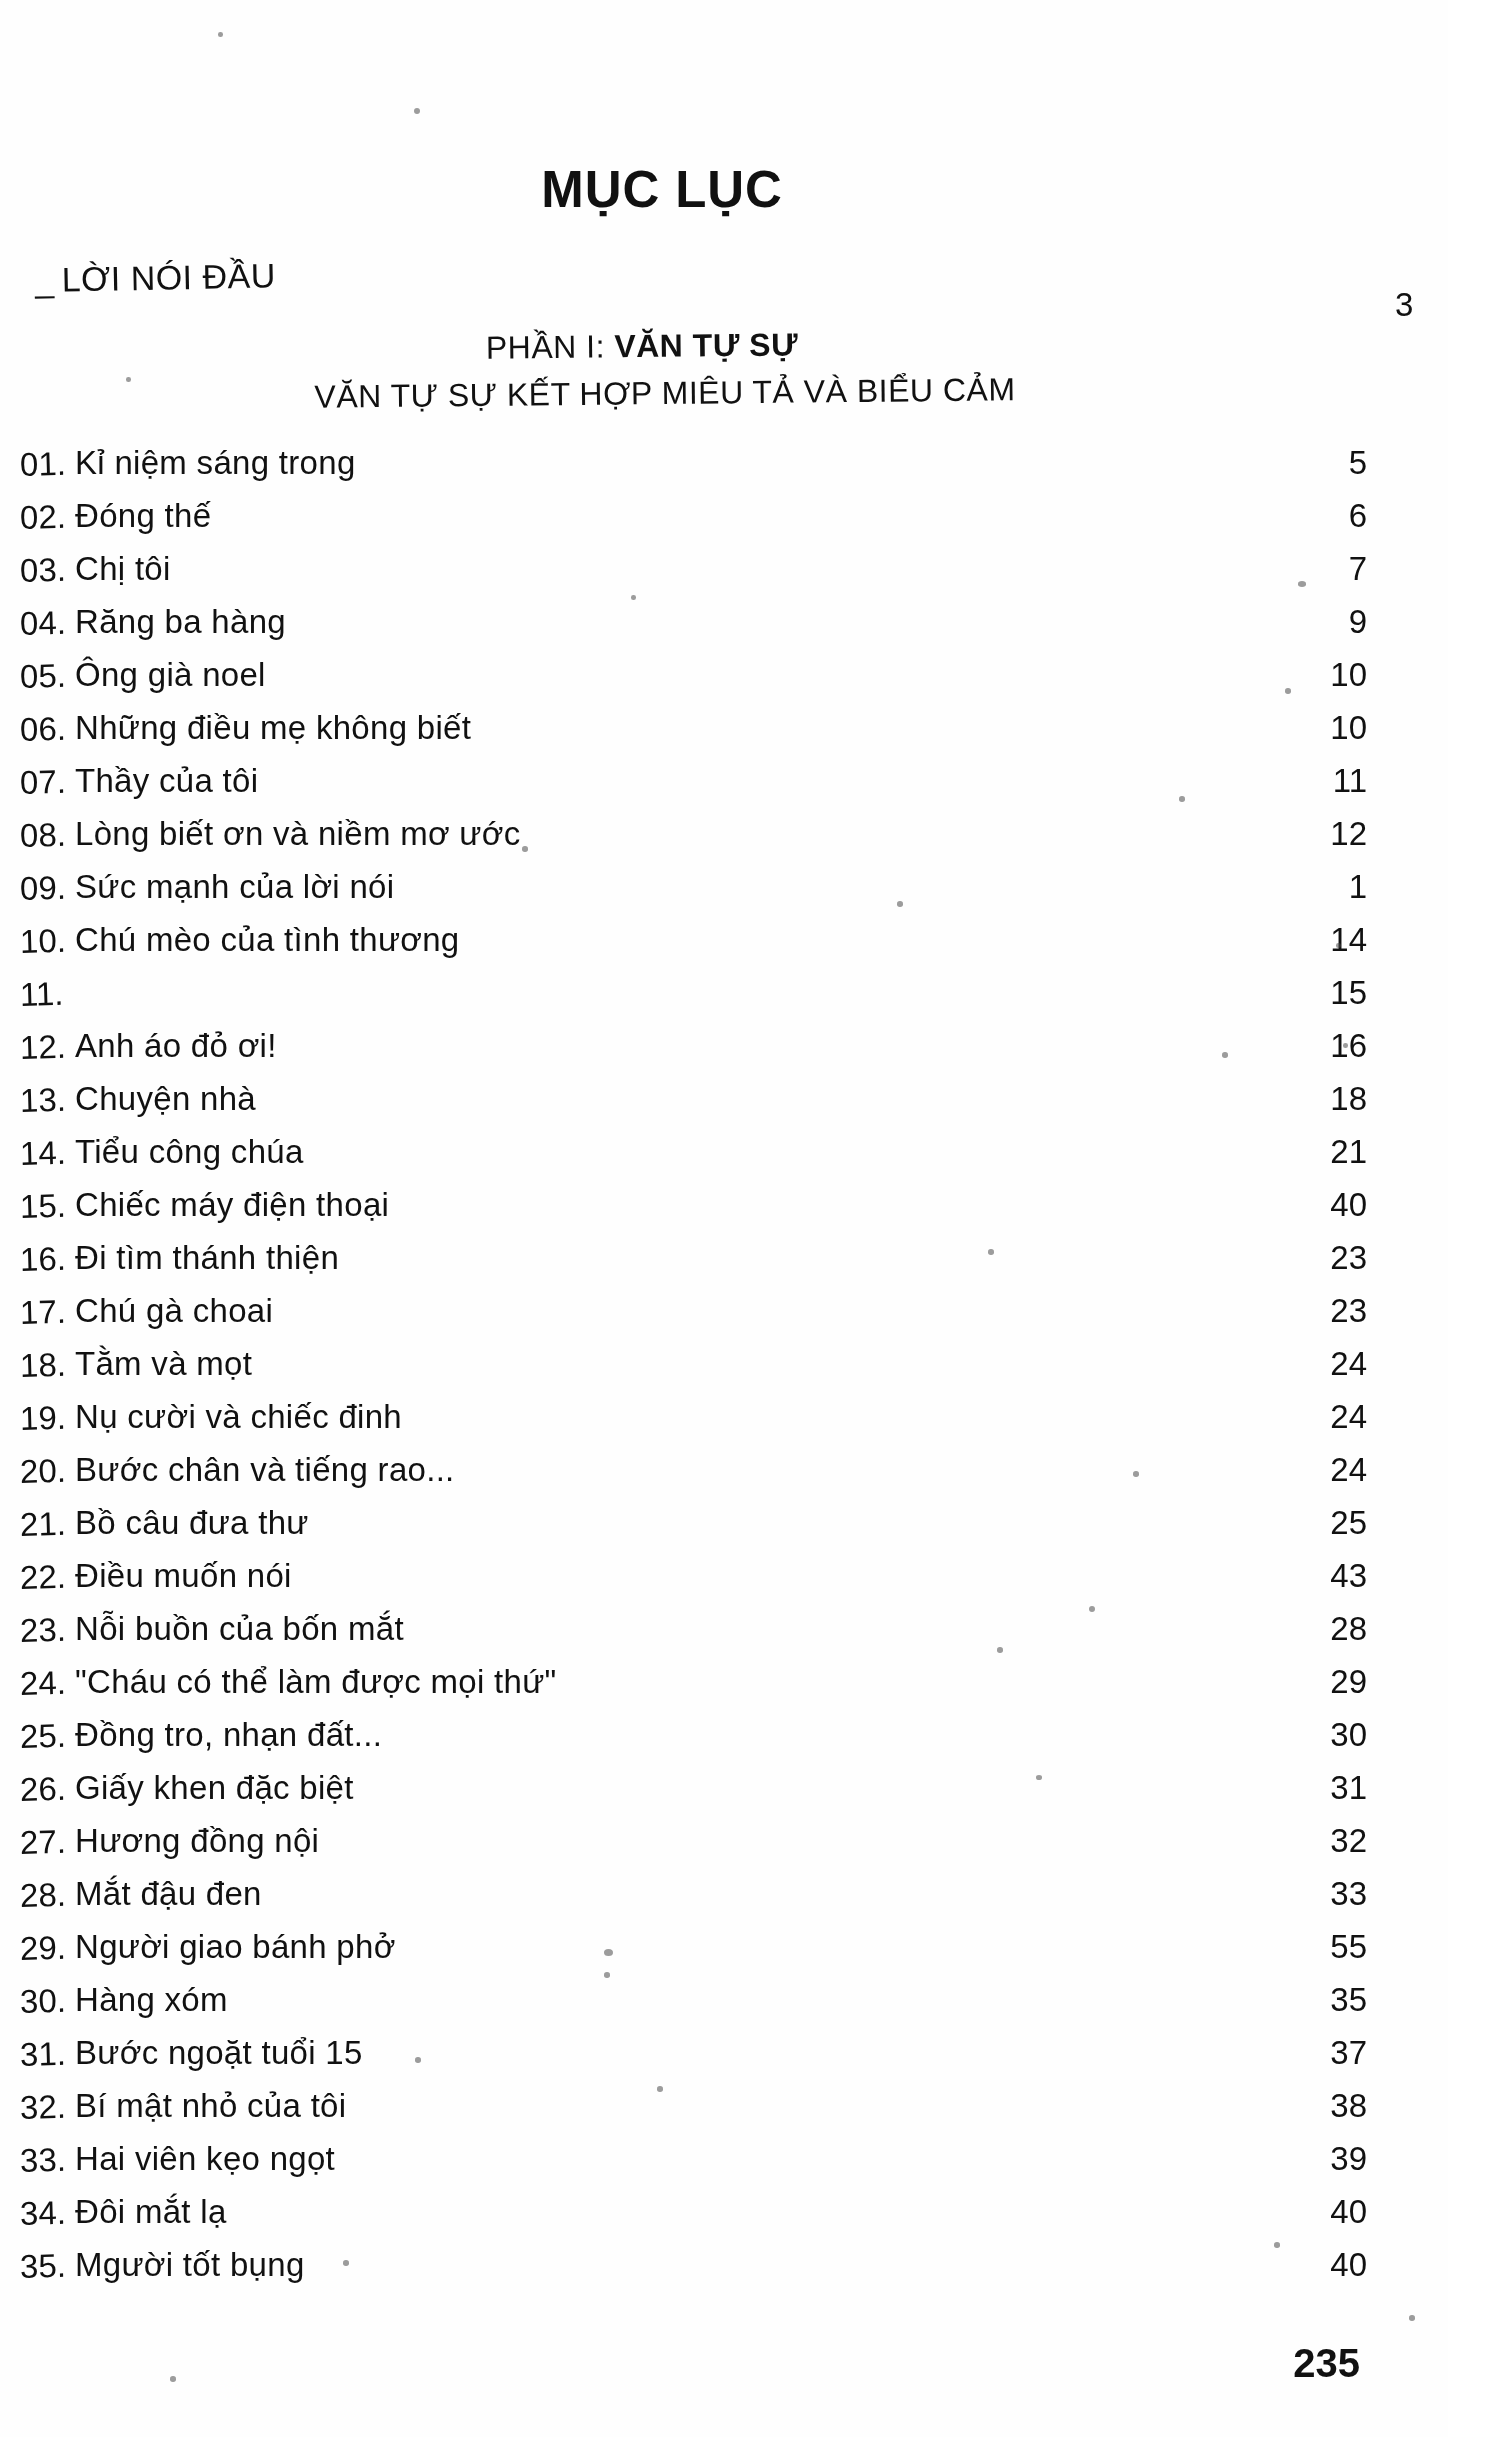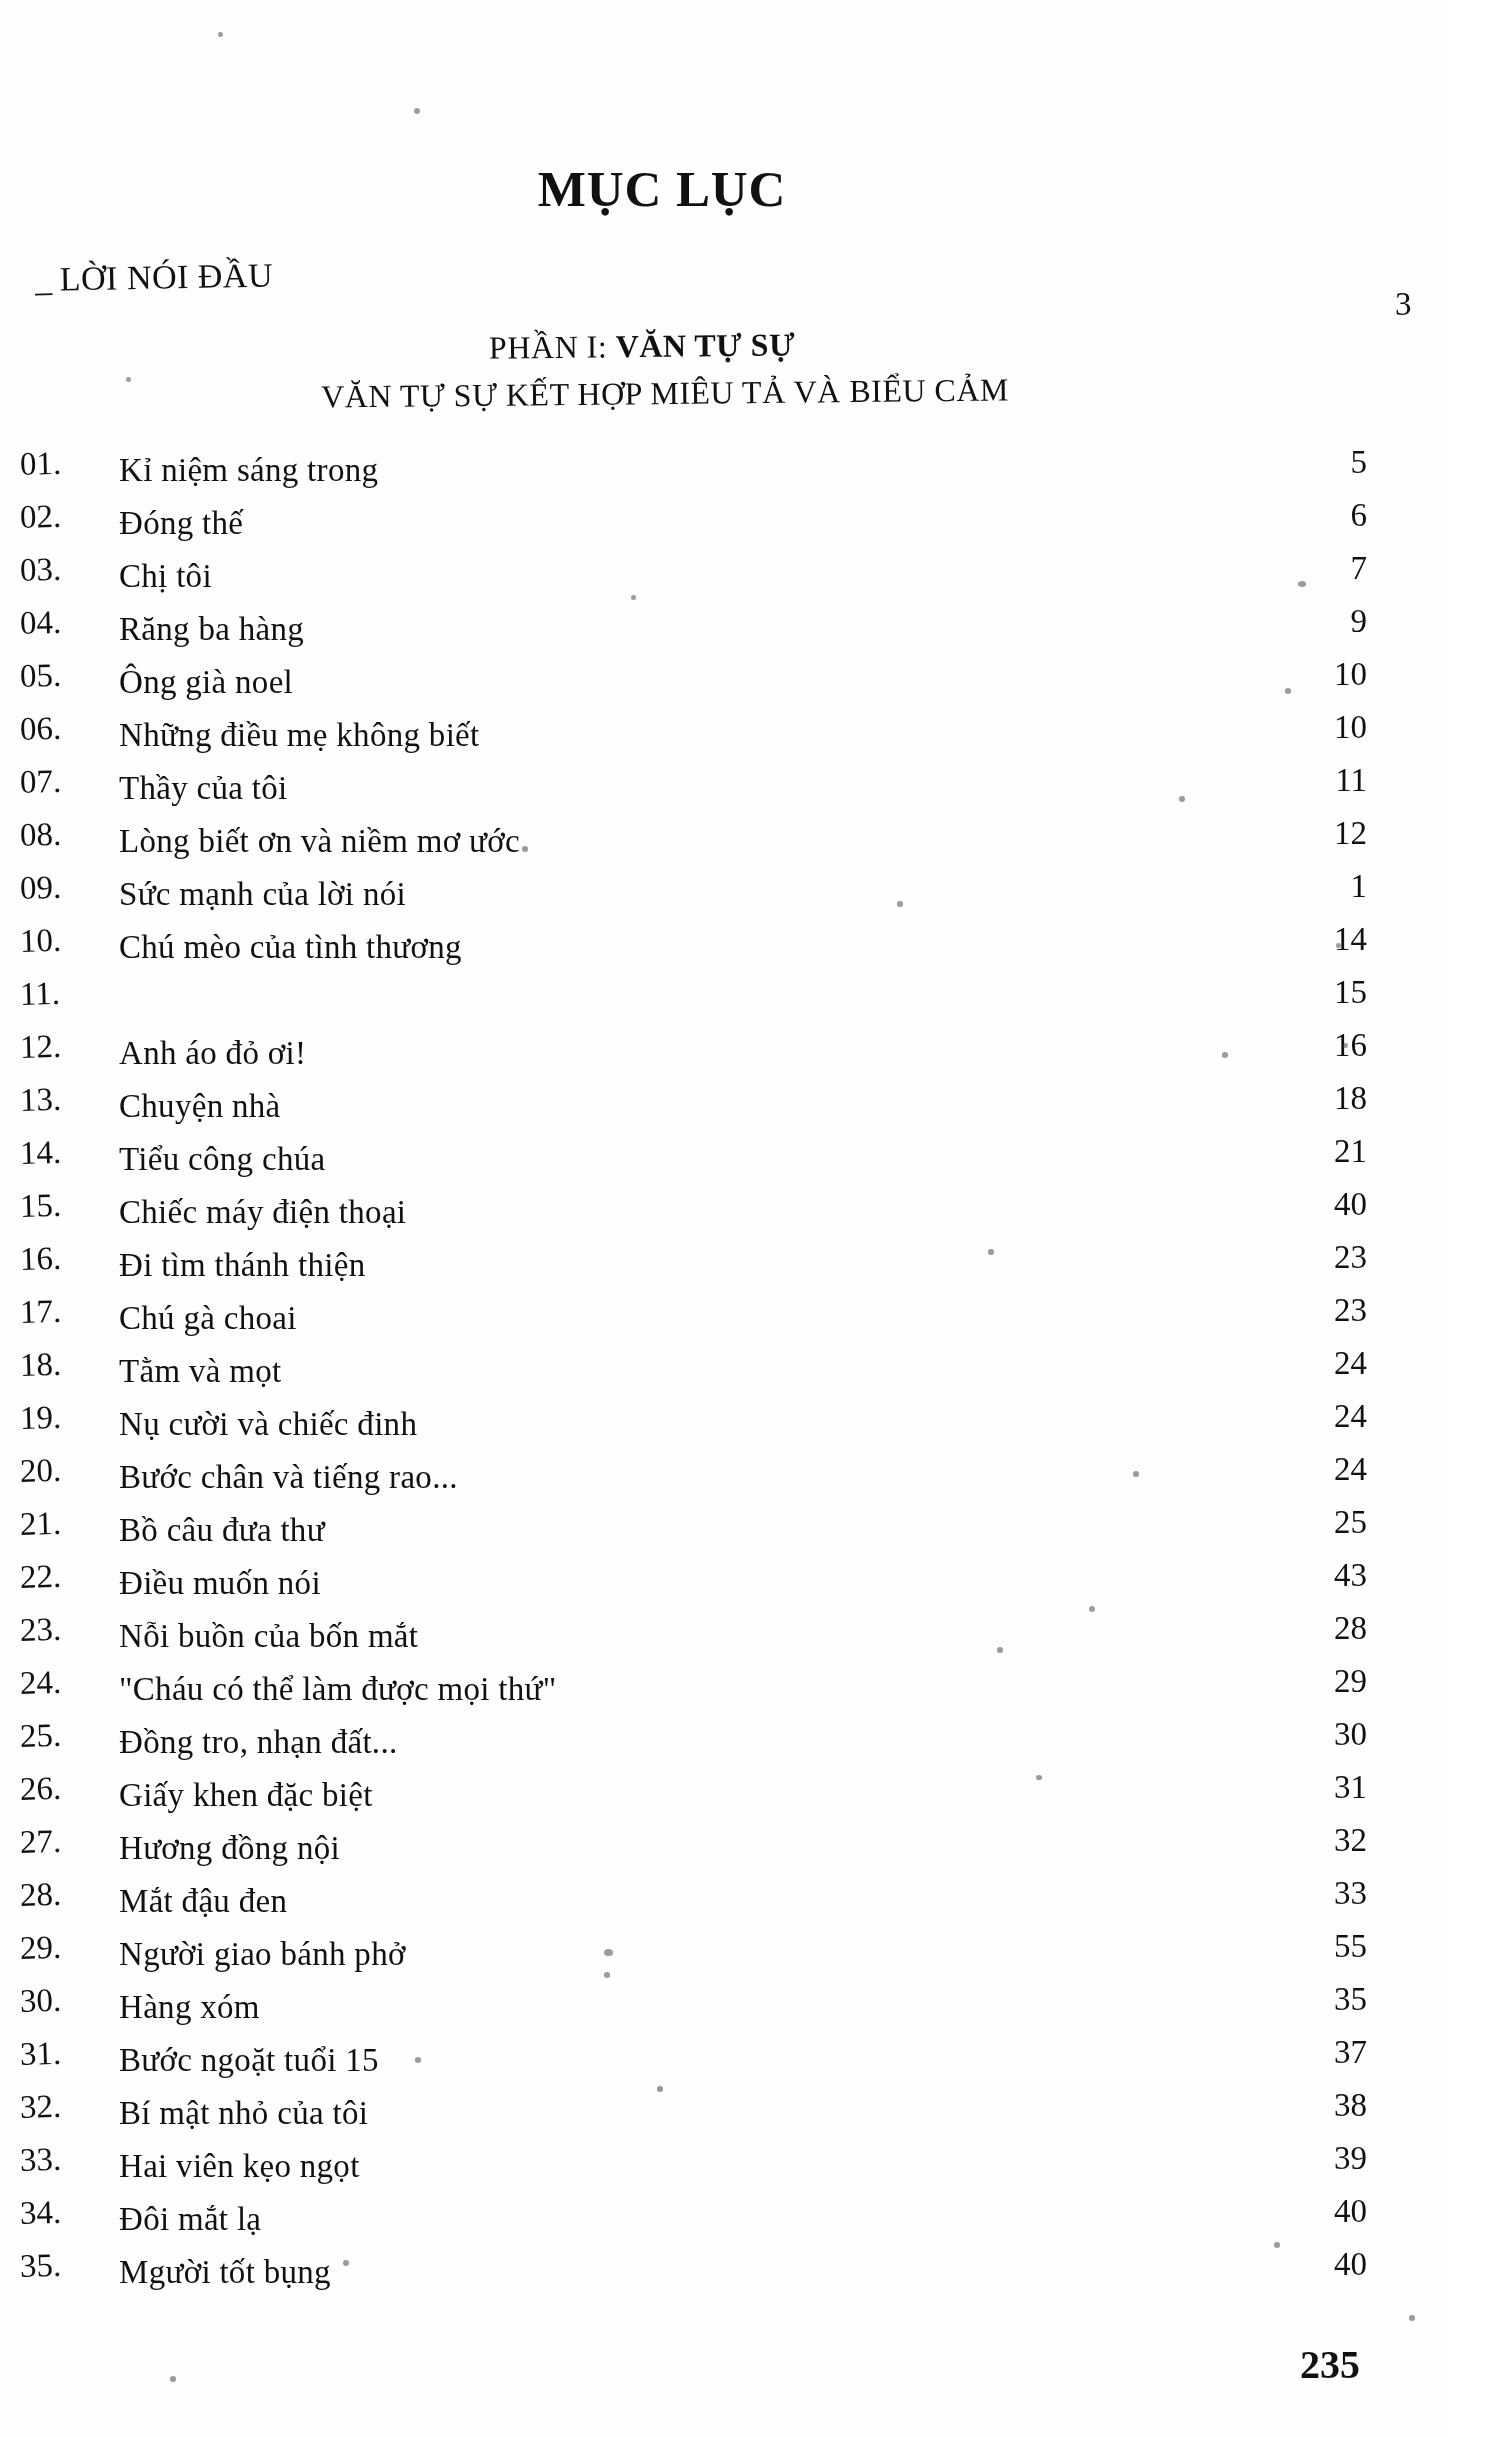--- a/index.html
+++ b/index.html
@@ -5,21 +5,21 @@
   html, body {
     margin: 0;
     padding: 0;
     background: #ffffff;
   }
   .page {
     position: relative;
     width: 1448px;
     height: 2438px;
     background: #fefefe;
-    font-family: Liberation Serif, serif;
+    font-family: Liberation Sans, sans-serif;
     color: #111111;
     overflow: hidden;
   }
   
   .speck {
     position: absolute;
     background: #4a4a4a;
     border-radius: 50%;
     opacity: .55;
   }
@@ -81,24 +81,23 @@
     left: 20px;
     top: 1.8px;
     width: 66px;
     text-align: left;
     transform: rotate(-1.6deg);
     transform-origin: left center;
   }
   .label {
     position: absolute;
     left: 75px;
-    top: 8px;
+    top: 0;
     white-space: nowrap;
     letter-spacing: 0.3px;
-    margin-left: 44px;
   }
   .pg {
     position: absolute;
     right: 81px;
     top: 0;
     width: 64px;
     text-align: right;
   }
   .folio {
     position: absolute;

